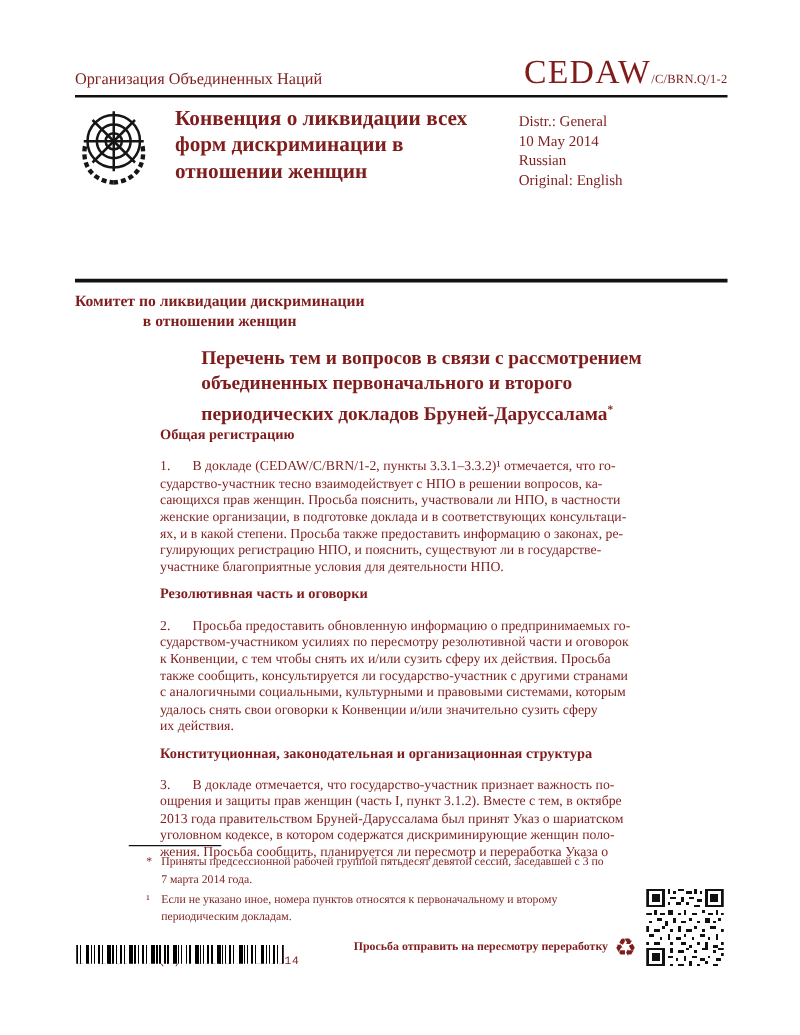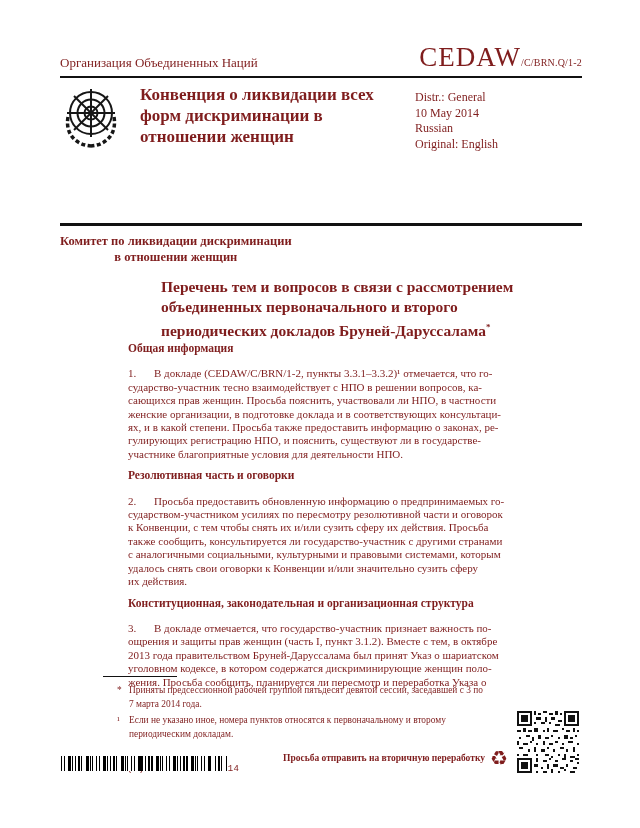--- a/index.html
+++ b/index.html
@@ -89,21 +89,21 @@
 
   <div class="abs committee">Комитет по ликвидации дискриминации
 в отношении женщин</div>
 
   <div class="abs doc-title"><span>Перечень тем и вопросов в связи с рассмотрением
 объединенных первоначального и второго
 периодических докладов Бруней-Даруссалама</span><sup>*</sup></div>
 
   <div class="abs content">
 
-    <div class="sec-heading">Общая информация</div>
+    <div class="sec-heading">Общая регистрацию</div>
     <div class="para"><span class="pnum">1.</span><span class="ptext">В докладе (CEDAW/C/BRN/1-2, пункты 3.3.1–3.3.2)¹ отмечается, что го-
 сударство-участник тесно взаимодействует с НПО в решении вопросов, ка-
 сающихся прав женщин. Просьба пояснить, участвовали ли НПО, в частности
 женские организации, в подготовке доклада и в соответствующих консультаци-
 ях, и в какой степени. Просьба также предоставить информацию о законах, ре-
 гулирующих регистрацию НПО, и пояснить, существуют ли в государстве-
 участнике благоприятные условия для деятельности НПО.</span></div>
 
     <div class="sec-heading">Резолютивная часть и оговорки</div>
     <div class="para"><span class="pnum">2.</span><span class="ptext">Просьба предоставить обновленную информацию о предпринимаемых го-
@@ -138,21 +138,21 @@
   </div>
 
   <div class="abs job-line">
     <span>14-25864 X (R)</span>
     <span>270314</span>
     <span>270314</span>
   </div>
   <div class="abs barcode"></div>
 
   <div class="abs recycle-line">
-    <span class="recycle-text">Просьба отправить на вторичную переработку</span>
+    <span class="recycle-text">Просьба отправить на пересмотру переработку</span>
     <span class="recycle-icon">♻</span>
   </div>
 
   <svg class="abs qr" viewBox="0 0 29 29" shape-rendering="crispEdges">
     <rect width="29" height="29" fill="#fff"></rect>
     <path fill="#111" d="M0 0h7v7H0z M22 0h7v7h-7z M0 22h7v7H0z"></path>
     <path fill="#fff" d="M1 1h5v5H1z M23 1h5v5h-5z M1 23h5v5H1z"></path>
     <path fill="#111" d="M2 2h3v3H2z M24 2h3v3h-3z M2 24h3v3H2z"></path>
     <path fill="#111" d="M8 0h1v2h-1z M10 1h1v1h-1z M12 0h2v1h-2z M15 1h2v1h-2z M18 0h1v2h-1z M20 1h1v1h-1z
       M9 3h2v1h-2z M13 3h1v2h-1z M16 3h2v1h-2z M19 4h2v1h-2z

